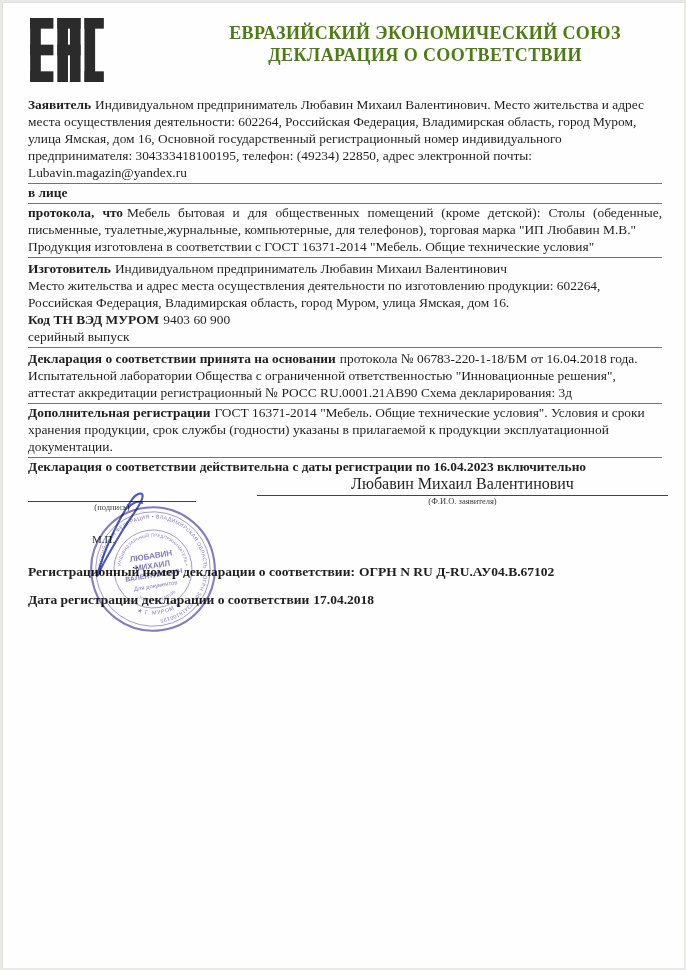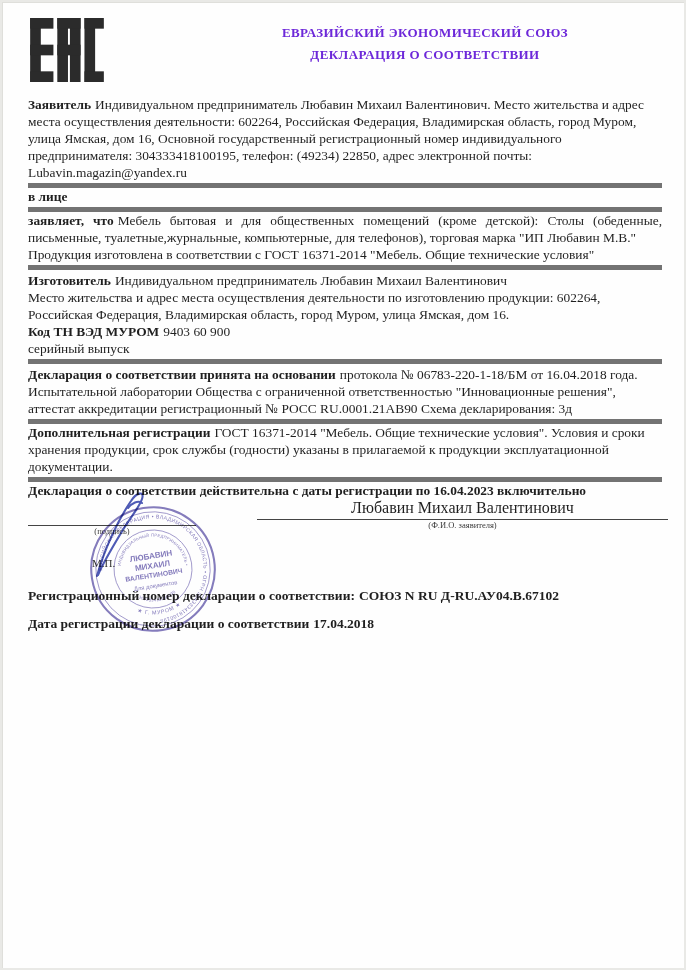--- a/index.html
+++ b/index.html
@@ -8,25 +8,25 @@
     width:686px;height:970px;
     background:#fefefe;
     box-shadow:inset 0 0 0 2px #e9e9e6, inset 3px 3px 0 #dfdfdb;
     font-family:"Liberation Serif", serif;
     color:#1f1f1f;
     overflow:hidden;
   }
   
   .logo{position:absolute;left:30px;top:18px;}
   .titles{position:absolute;left:170px;right:6px;top:22px;text-align:center;}
-  .title-line{font-weight:bold;font-size:13px;line-height:22px;letter-spacing:.4px;color:#6d28d9;}
+  .title-line{font-weight:bold;font-size:18px;line-height:22px;letter-spacing:.4px;color:#4d7c0f;}
   
   .content{position:absolute;left:28px;right:24px;top:96px;font-size:13.4px;line-height:17px;}
   .content p{margin:0;}
-  .rule{border-bottom:5px solid #737373;padding-bottom:2px;margin-bottom:2px;}
+  .rule{border-bottom:1px solid #737373;padding-bottom:2px;margin-bottom:2px;}
   b.lbl{margin-right:4px;}
   .just{text-align:justify;}
   .bold-row{font-weight:bold;}
   
   .sig-area{position:relative;height:88px;}
   .sig-left{position:absolute;left:0;top:26px;width:168px;border-top:1px solid #444;text-align:center;}
   .sig-caption{font-size:8.5px;color:#3a3a3a;line-height:11px;}
   .mp{position:absolute;left:64px;top:56px;font-size:11px;color:#333;}
   .sig-right{position:absolute;left:229px;width:411px;top:0;text-align:center;}
   .sig-name{font-size:16px;line-height:17px;padding-bottom:3px;}
@@ -72,21 +72,21 @@
     <div class="title-line">ДЕКЛАРАЦИЯ О СООТВЕТСТВИИ</div>
   </div>
 
   <div class="content">
 
     <p class="rule"><b class="lbl">Заявитель</b><span>Индивидуальном предприниматель Любавин Михаил Валентинович. Место жительства и адрес места осуществления деятельности: 602264, Российская Федерация, Владимирская область, город Муром, улица Ямская, дом 16, Основной государственный регистрационный номер индивидуального предпринимателя: 304333418100195, телефон: (49234) 22850, адрес электронной почты: Lubavin.magazin@yandex.ru</span></p>
 
     <p class="rule bold-row">в лице</p>
 
     <div class="rule">
-      <p class="just"><b class="lbl">заявляет, что</b><span>Мебель бытовая и для общественных помещений (кроме детской): Столы (обеденные, письменные, туалетные,журнальные, компьютерные, для телефонов), торговая марка "ИП Любавин М.В."</span></p>
+      <p class="just"><b class="lbl">протокола, что</b><span>Мебель бытовая и для общественных помещений (кроме детской): Столы (обеденные, письменные, туалетные,журнальные, компьютерные, для телефонов), торговая марка "ИП Любавин М.В."</span></p>
       <p>Продукция изготовлена в соответствии с ГОСТ 16371-2014 "Мебель. Общие технические условия"</p>
     </div>
 
     <div class="rule">
       <p><b class="lbl">Изготовитель</b><span>Индивидуальном предприниматель Любавин Михаил Валентинович</span></p>
       <p>Место жительства и адрес места осуществления деятельности по изготовлению продукции: 602264, Российская Федерация, Владимирская область, город Муром, улица Ямская, дом 16.</p>
       <p><b class="lbl">Код ТН ВЭД МУРОМ</b><span>9403 60 900</span></p>
       <p>серийный выпуск</p>
     </div>
 
@@ -102,21 +102,21 @@
         <div class="sig-caption">(подпись)</div>
       </div>
       <div class="mp">М.П.</div>
       <div class="sig-right">
         <div class="sig-name">Любавин Михаил Валентинович</div>
         <div class="sig-line"></div>
         <div class="sig-caption">(Ф.И.О. заявителя)</div>
       </div>
     </div>
 
-    <p class="footer-row"><b class="lbl">Регистрационный номер декларации о соответствии:</b><span>СОЮЗ N RU Д-RU.АУ04.В.67102</span></p>
+    <p class="footer-row"><b class="lbl">Регистрационный номер декларации о соответствии:</b><span>ОГРН N RU Д-RU.АУ04.В.67102</span></p>
     <p class="footer-row"><b class="lbl">Дата регистрации декларации о соответствии</b><span>17.04.2018</span></p>
 
   </div>
 
   <svg class="stamp" viewBox="0 0 200 200">
     <g fill="none" stroke="#6a5fae">
       <circle cx="100" cy="100" r="95" stroke-width="3.2"></circle>
       <circle cx="100" cy="100" r="88" stroke-width="1.1"></circle>
       <circle cx="100" cy="100" r="60" stroke-width="1.1"></circle>
     </g>

